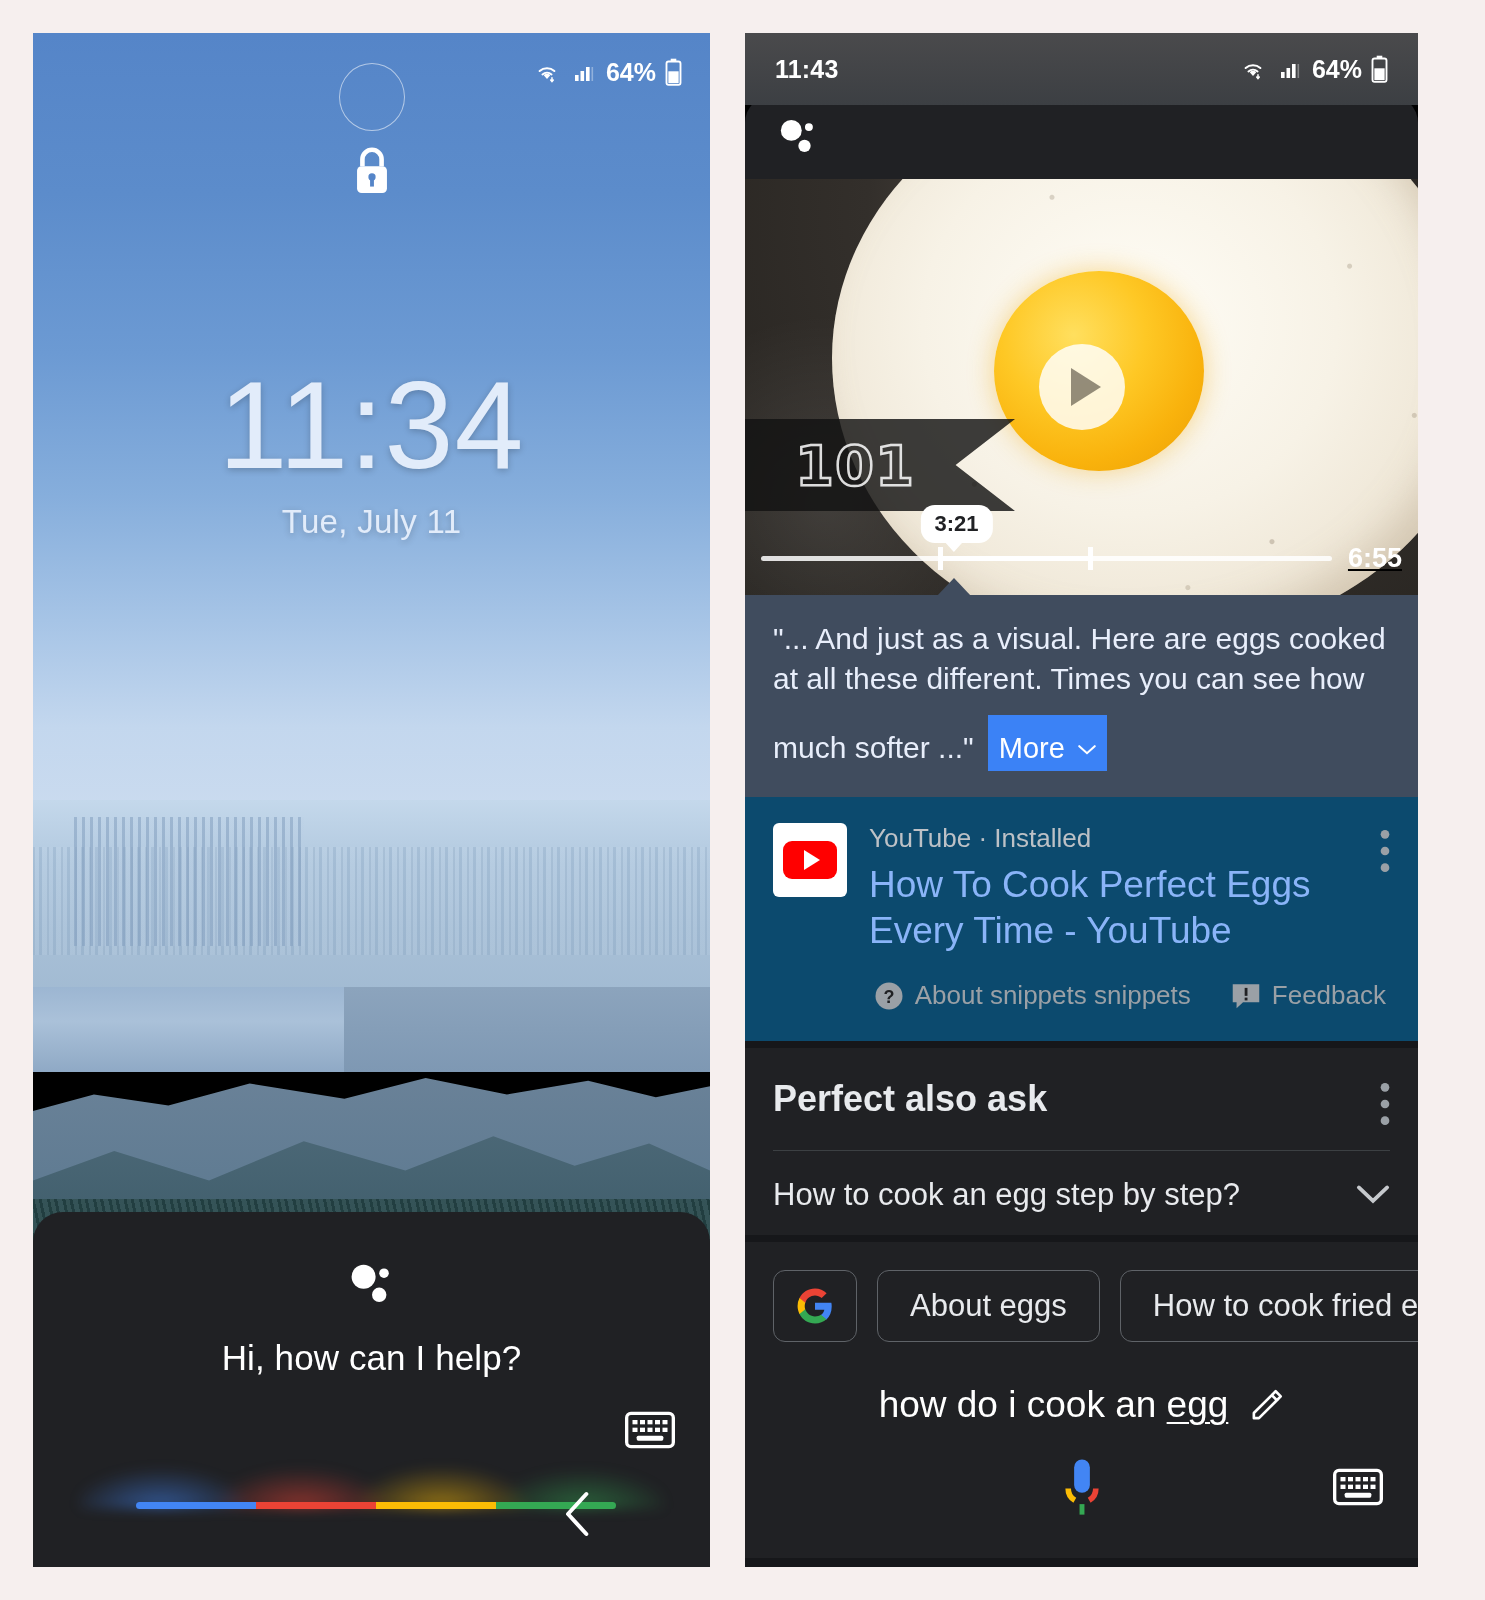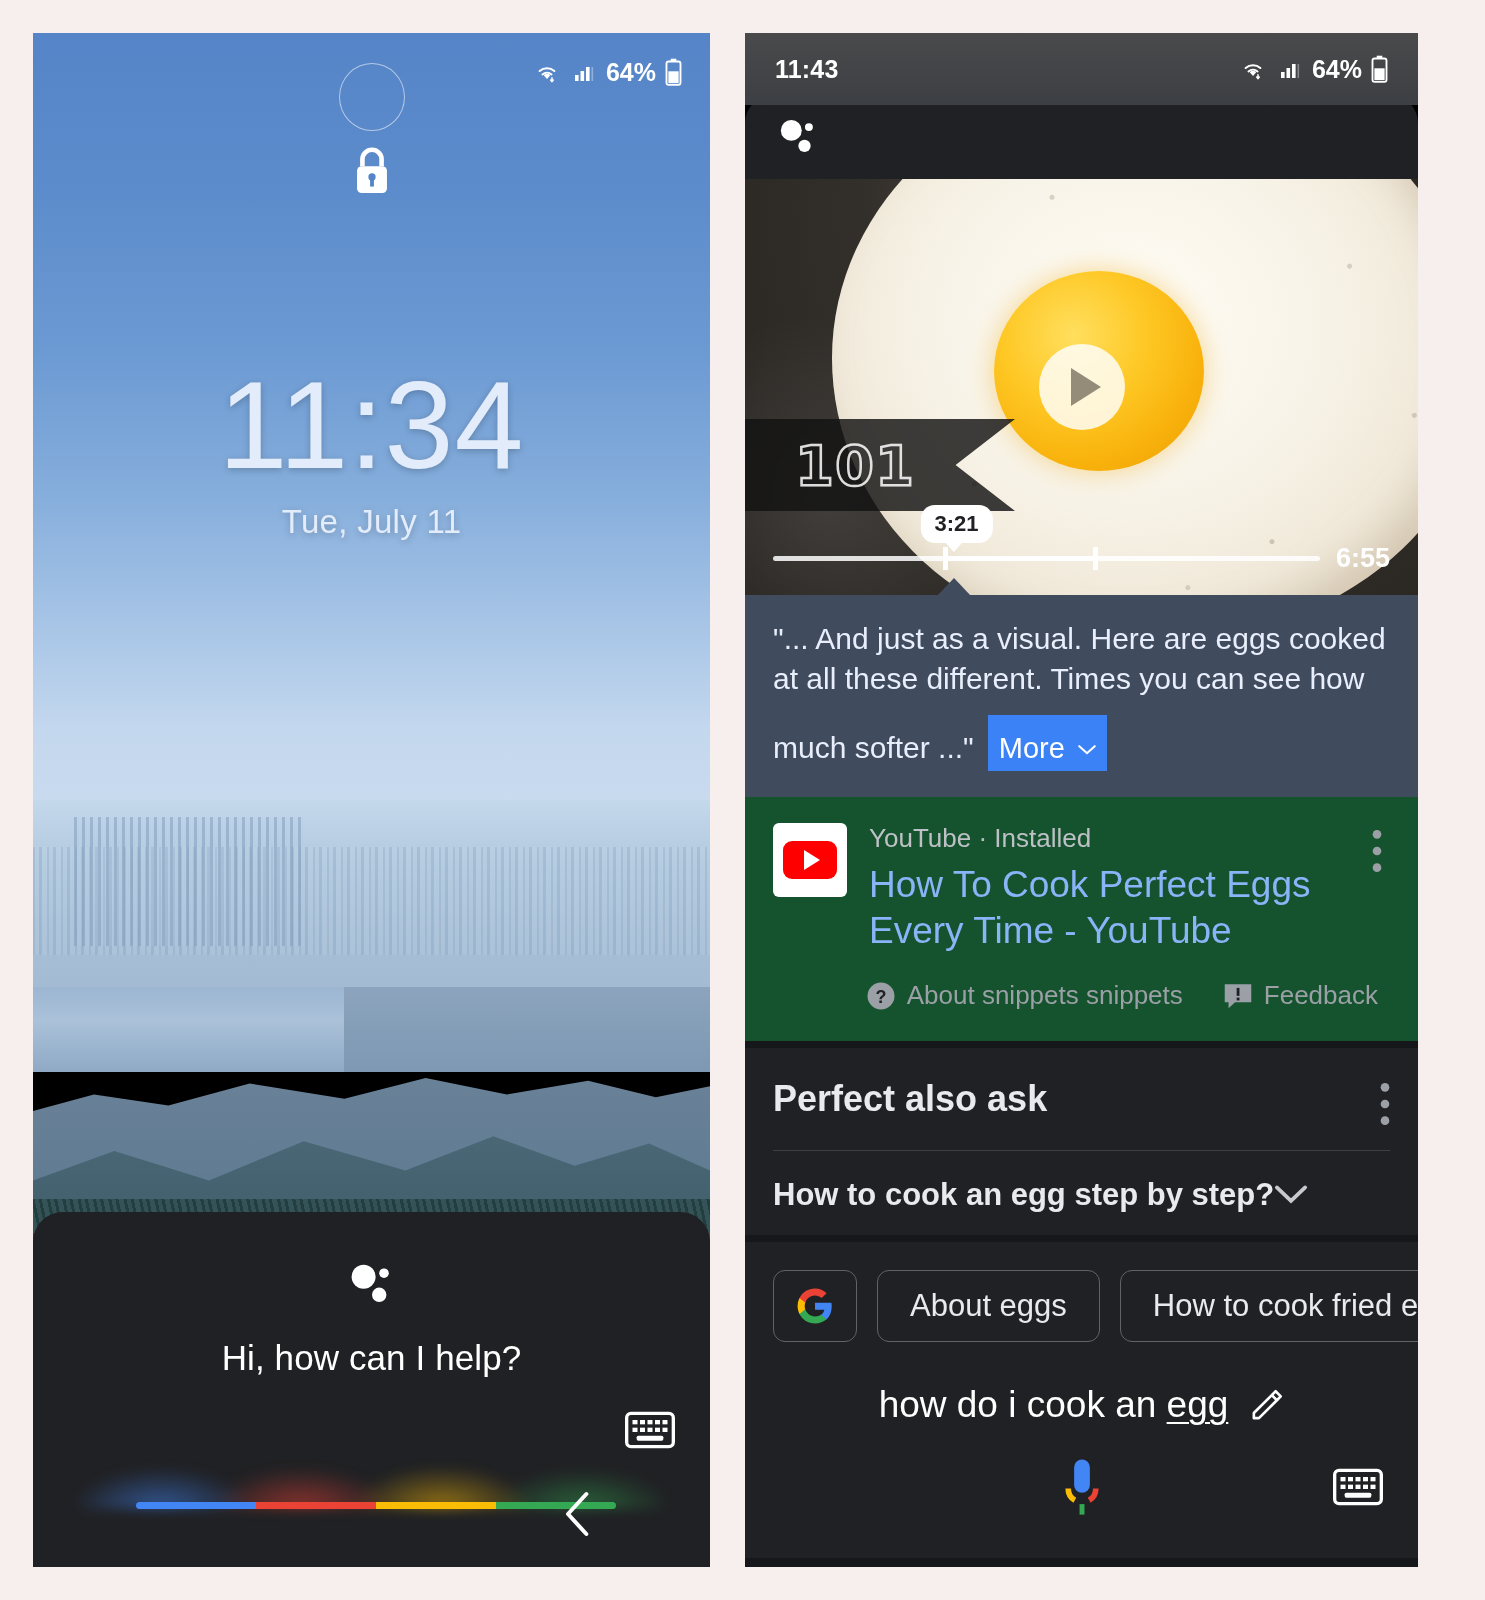--- a/index.html
+++ b/index.html
@@ -216,21 +216,21 @@
     clip-path: polygon(0 0, 100% 0, 78% 50%, 100% 100%, 0 100%);
     display: flex; align-items: center; padding-left: 50px;
   }
   .banner-101 span {
     font-size: 56px; font-weight: 700; color: transparent;
     -webkit-text-stroke: 2.5px rgba(255,255,255,.85);
     letter-spacing: 1px; font-family: "DejaVu Sans", sans-serif;
   }
   .scrub-row {
     position: absolute; left: 0; bottom: 22px; width: 100%; height: 30px; z-index: 5;
-    display: flex; align-items: center; padding: 0 28px;
+    display: flex; align-items: center; padding: 0 16px; text-decoration: underline;
   }
   .scrub-track {
     position: relative; flex: 1; height: 5px; background: rgba(255,255,255,.85);
     border-radius: 3px; margin-right: 16px;
   }
   .scrub-seg {
     position: absolute; left: 31%; top: -9px; height: 23px; width: 155px;
   }
   .scrub-seg:before, .scrub-seg:after {
     content:""; position: absolute; top: 0; width: 5px; height: 23px; background: #fff;
@@ -264,21 +264,21 @@
     color: #e8eefb; font-size: 30px; line-height: 1.33; font-weight: 400;
   }
   .more-chip {
     display: inline-block; background: #3b82f6; color: #fff;
     font-size: 29px; padding: 14px 11px 4px 11px; margin-left: 14px;
     vertical-align: baseline;
     margin-top: 16px;
   }
 
   
-  .result-card { background: #14532d; padding: 26px 36px 0 28px; }
+  .result-card { background: #0c4a6e; padding: 26px 28px 0 28px; }
   .rc-top { display: flex; gap: 22px; align-items: flex-start; }
   .yt-tile {
     width: 74px; height: 74px; background: #fff; border-radius: 6px; flex: 0 0 auto;
     display: flex; align-items: center; justify-content: center;
   }
   .yt-mark {
     width: 54px; height: 38px; background: #ff0000; border-radius: 9px;
     display: flex; align-items: center; justify-content: center;
   }
   .yt-mark i {
@@ -295,22 +295,22 @@
     padding: 26px 4px 30px 0;
   }
   .rc-link { display: flex; align-items: center; gap: 11px; color: #9aa0a6; font-size: 26px; }
 
   
   .paa { background: #202124; border-top: 7px solid #16171a; padding: 30px 28px 0 28px; }
   .paa-head { display: flex; align-items: flex-start; justify-content: space-between; }
   .paa-title { color: #e8eaed; font-size: 36px; font-weight: 700; }
   .paa-divider { height: 1px; background: #3c4043; margin: 24px 0 0 0; }
   .paa-q {
-    display: flex; align-items: center; 
-    padding: 26px 0 22px 0; color: #e8eaed; font-size: 31px; font-weight: bold;
+    display: flex; align-items: center; justify-content: space-between;
+    padding: 26px 0 22px 0; color: #e8eaed; font-size: 31px;
   }
 
   
   .chips-row {
     background: #202124; border-top: 7px solid #16171a;
     display: flex; gap: 20px; padding: 28px 0 28px 28px; align-items: center;
   }
   .chip {
     border: 1px solid #5f6368; border-radius: 12px; height: 72px;
     display: flex; align-items: center; justify-content: center;

